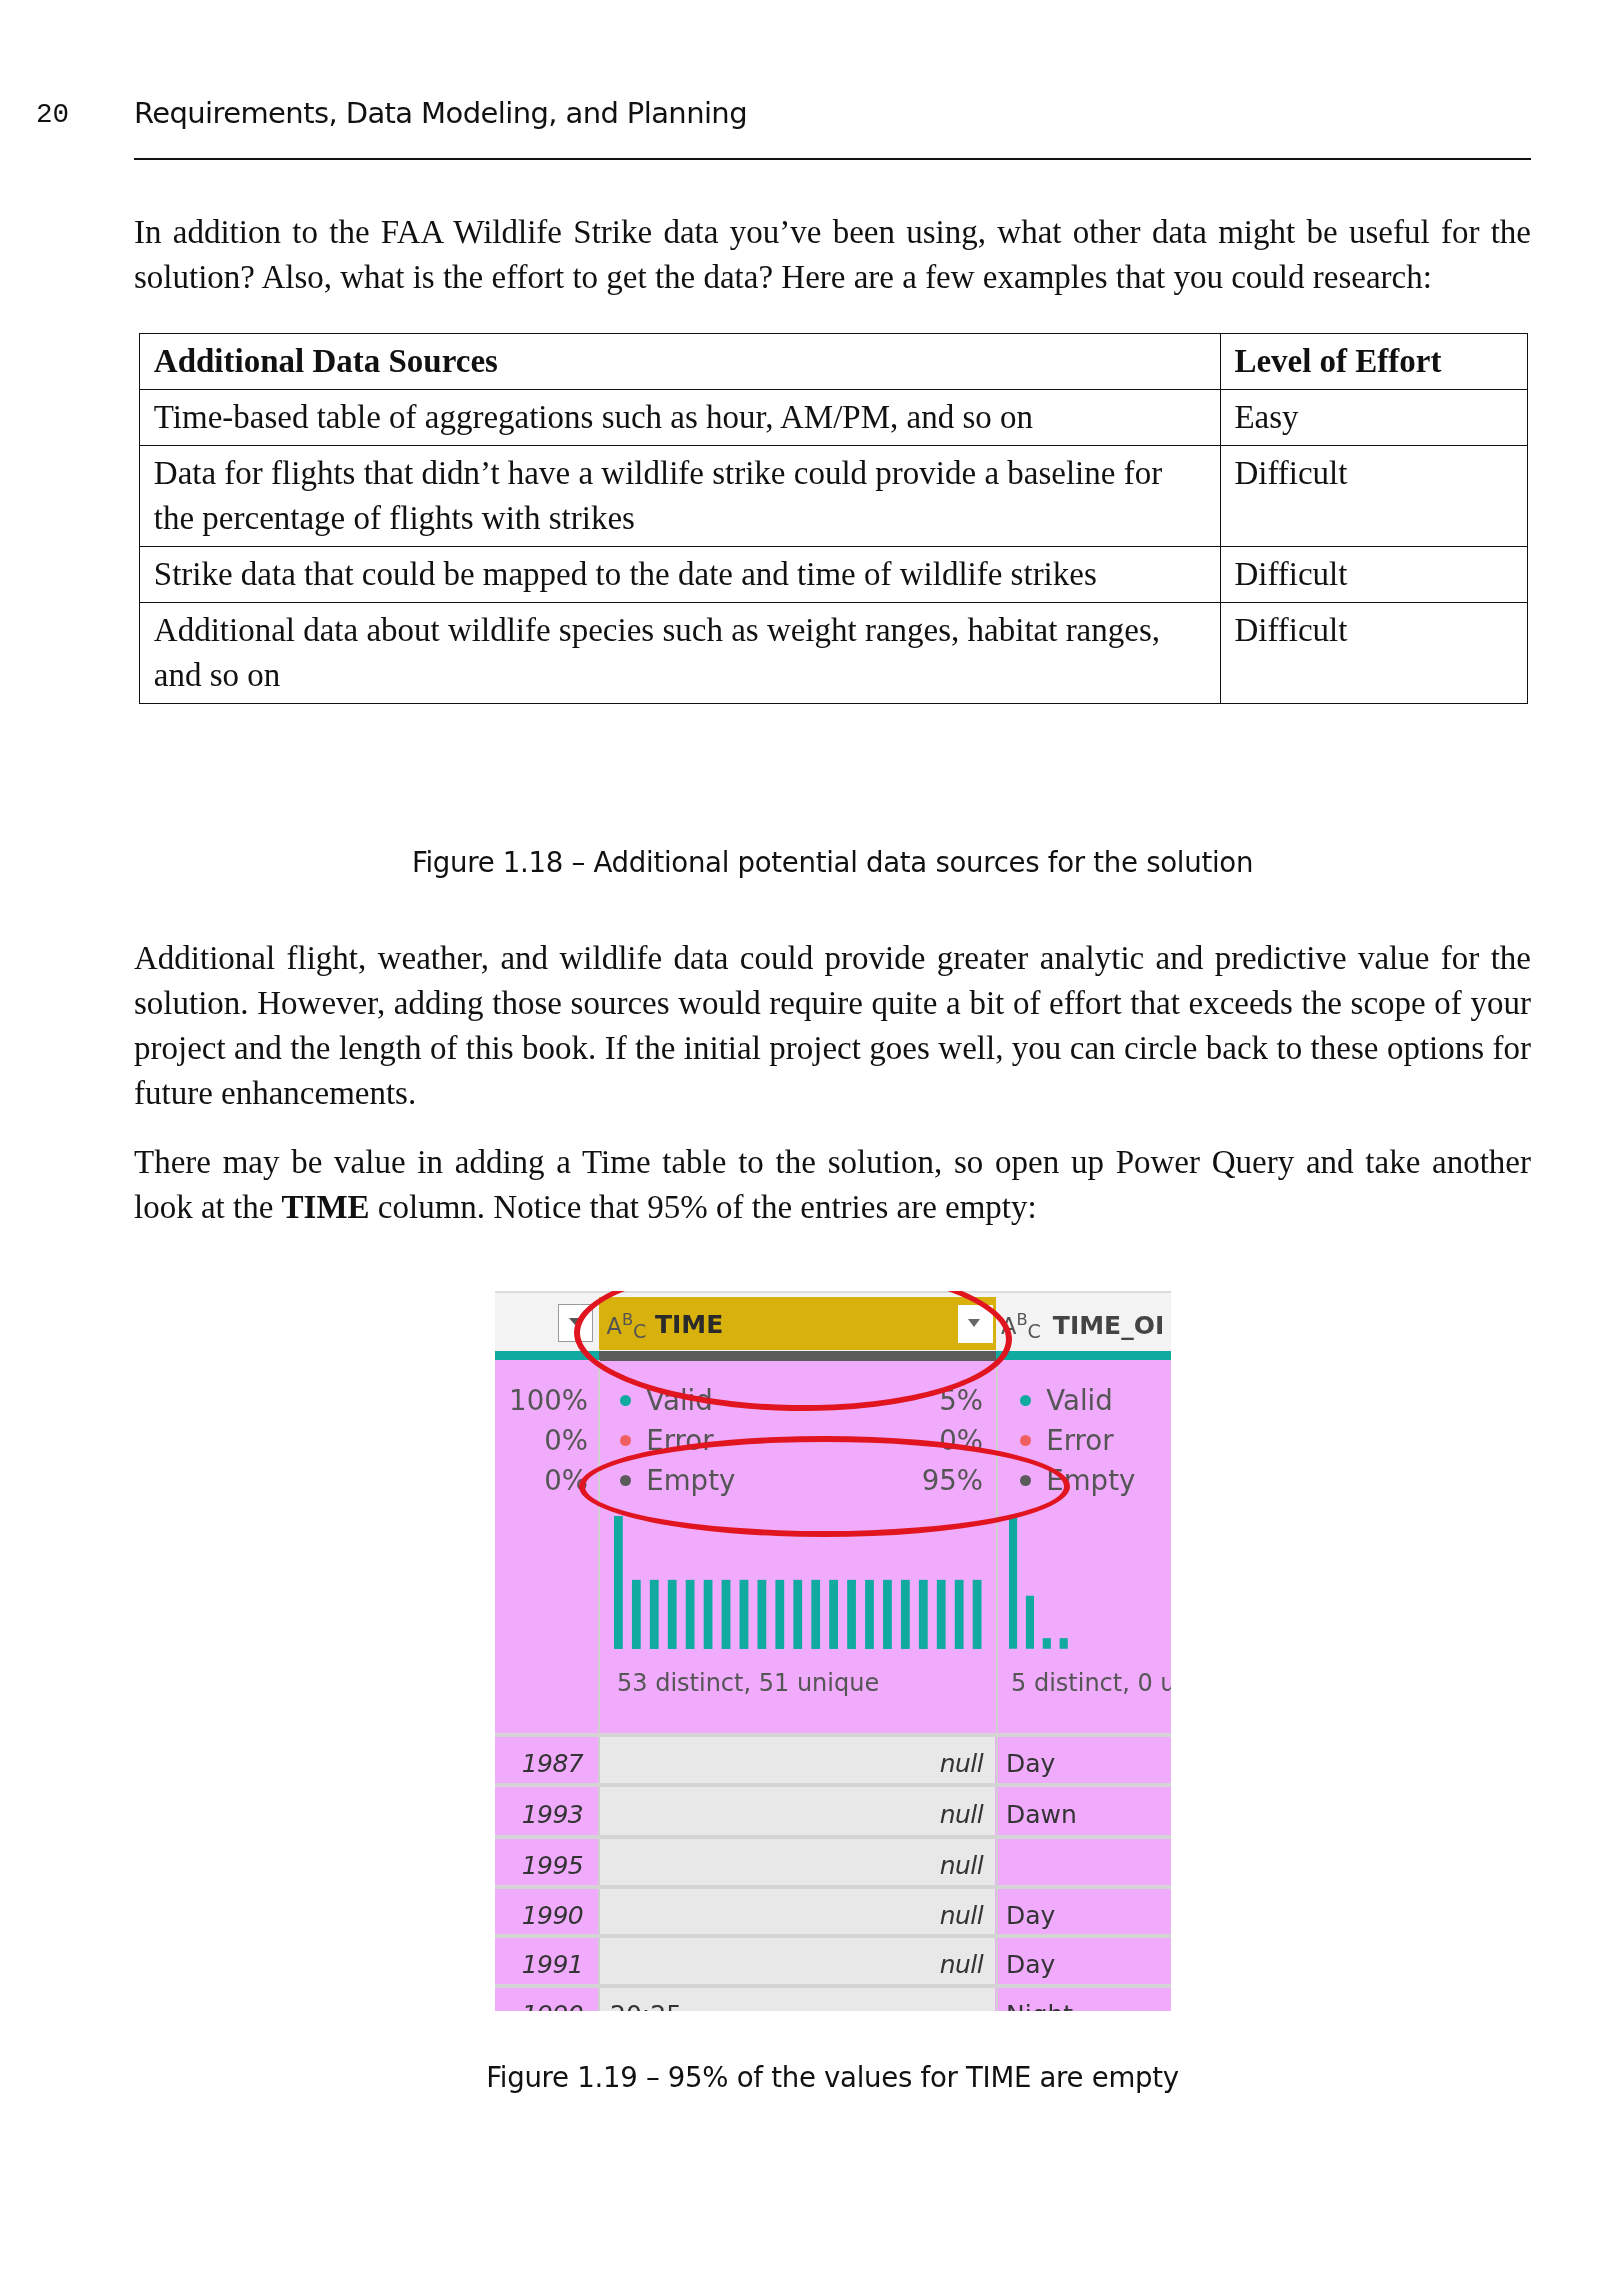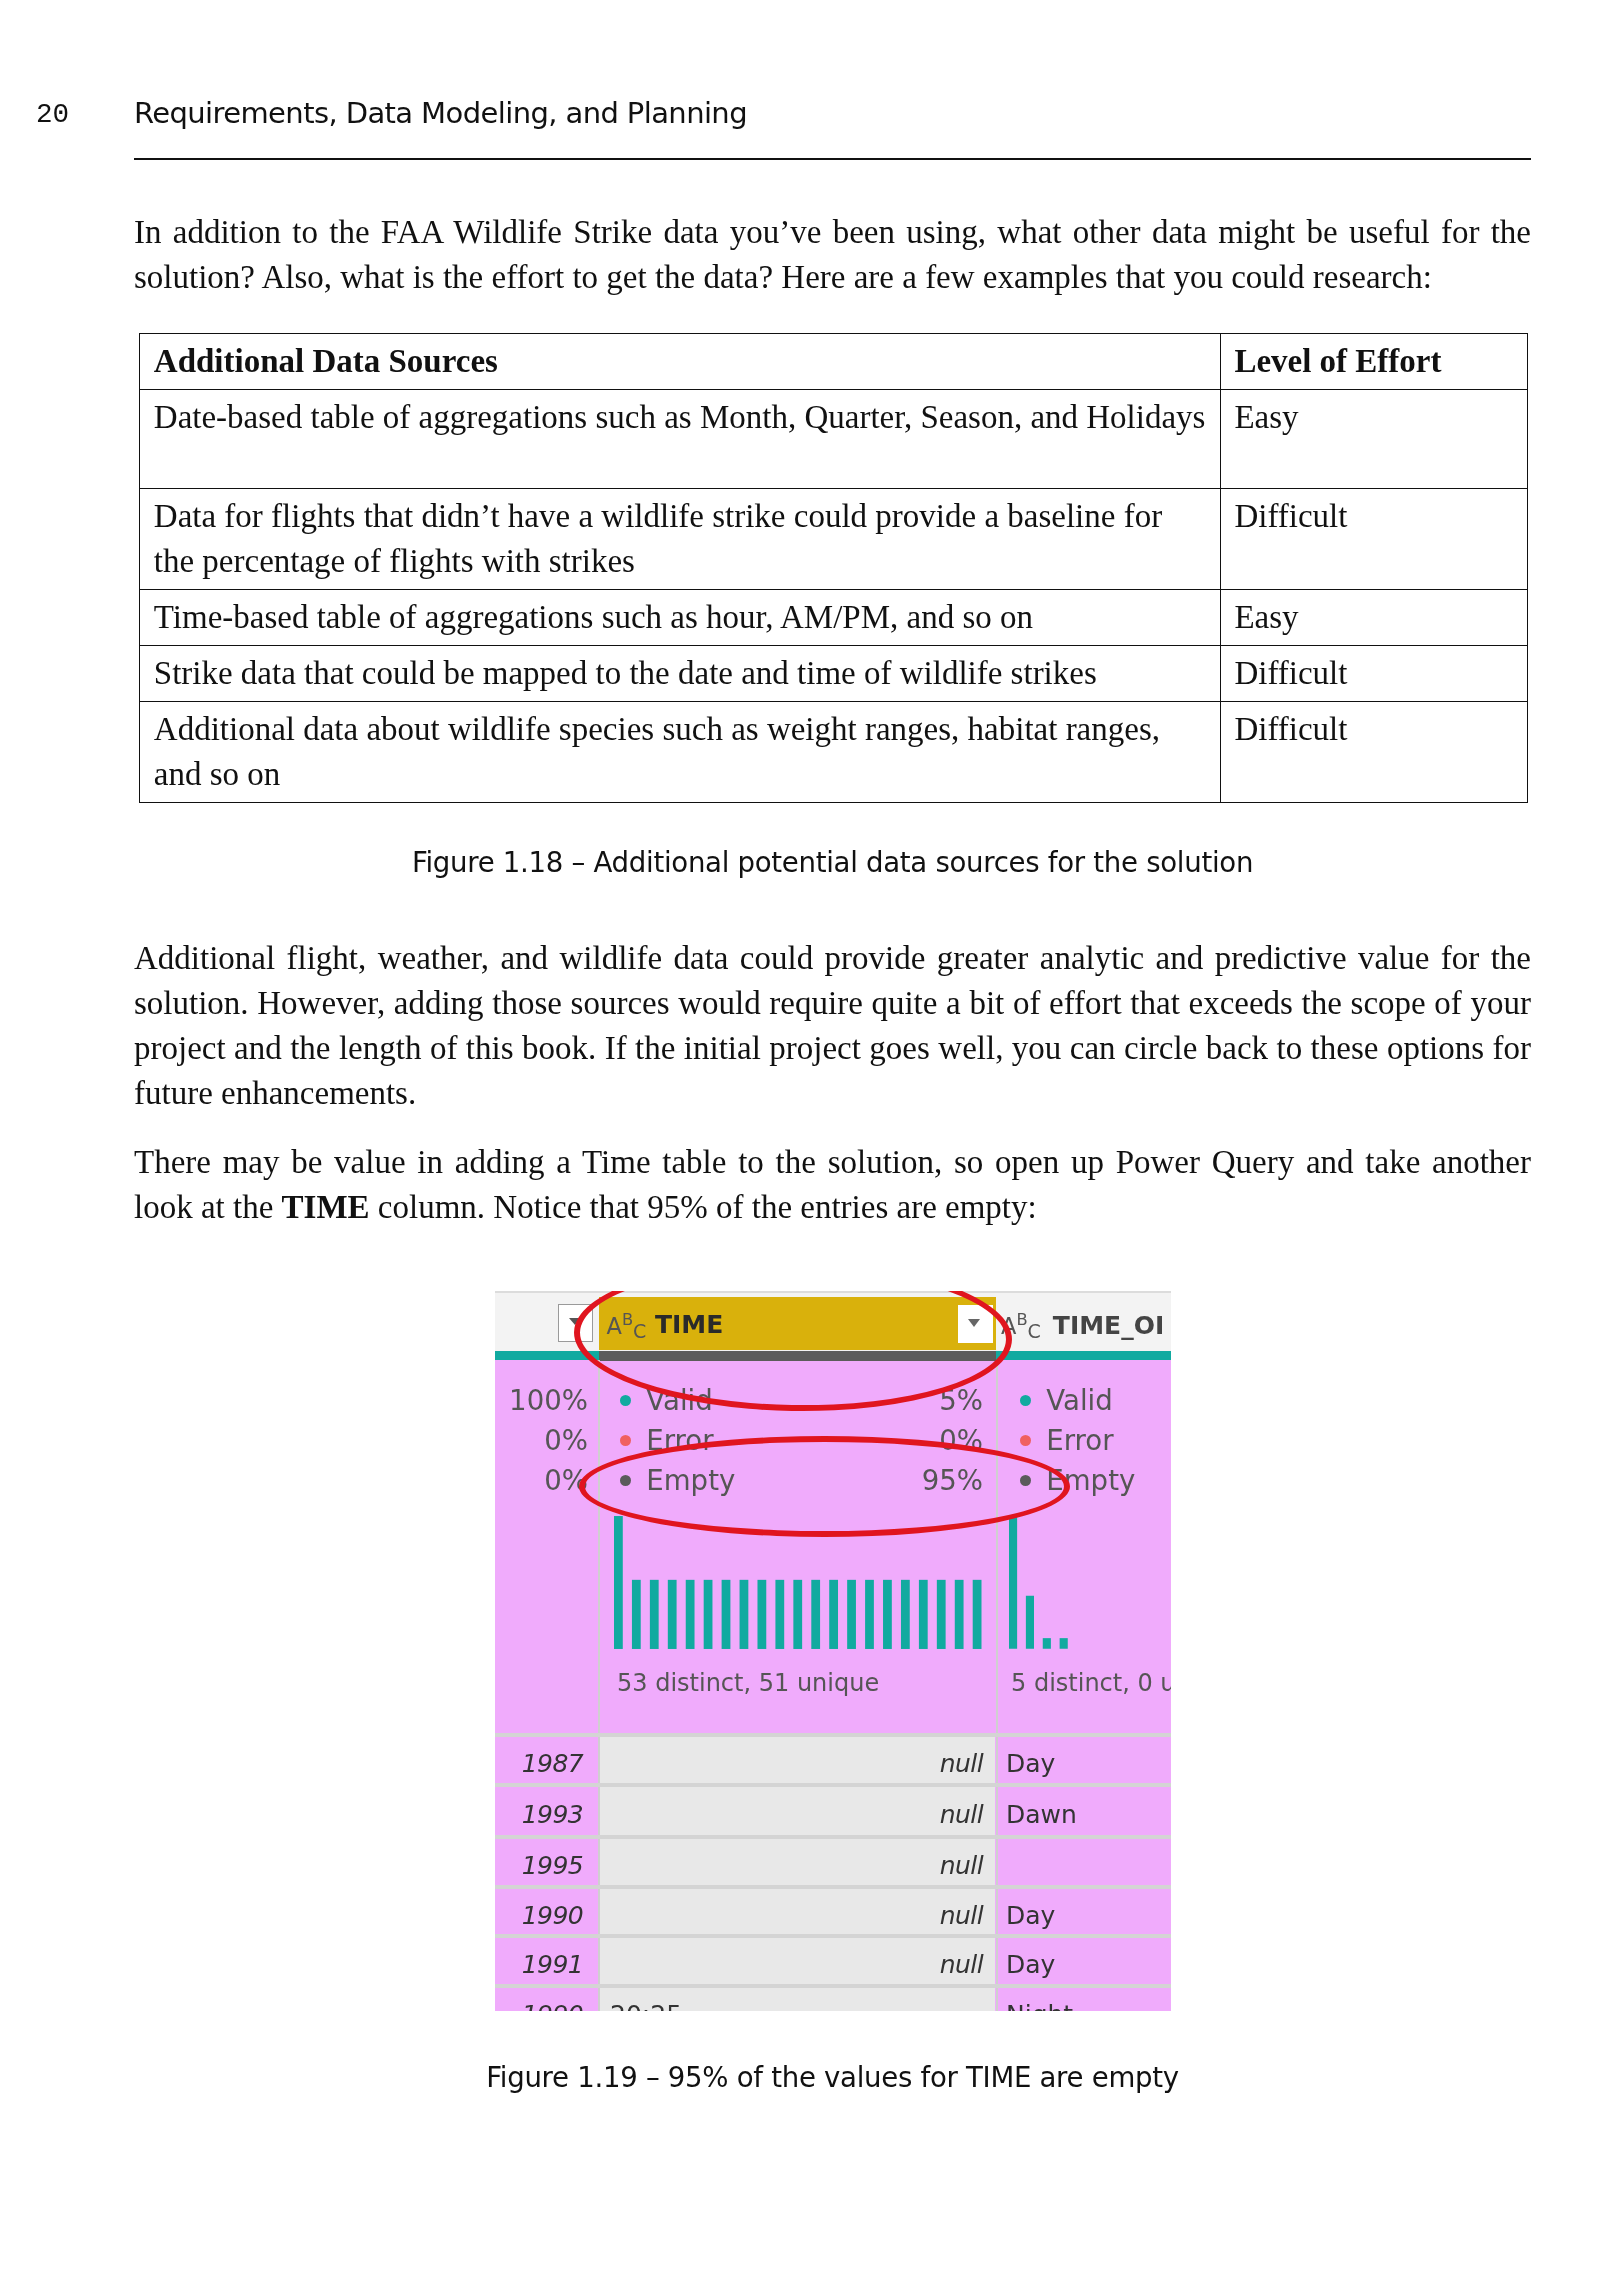--- a/index.html
+++ b/index.html
@@ -59,31 +59,27 @@
 <div class="abs body-text" style="left:134px; top:210px; width:1397px;">In addition to the FAA Wildlife Strike data you’ve been using, what other data might be useful for the solution? Also, what is the effort to get the data? Here are a few examples that you could research:</div>
 
 <table class="tbl">
   <thead>
     <tr>
       <th class="c1">Additional Data Sources</th>
       <th>Level of Effort</th>
     </tr>
   </thead>
   <tbody>
-    <tr class="tall">
-      <td class="c1">Date-based table of aggregations such as Month, Quarter, Season, and Holidays</td>
+    <tr>
+      <td class="c1">Time-based table of aggregations such as hour, AM/PM, and so on</td>
       <td>Easy</td>
     </tr>
     <tr>
       <td class="c1">Data for flights that didn’t have a wildlife strike could provide a baseline for the percentage of flights with strikes</td>
       <td>Difficult</td>
-    </tr>
-    <tr>
-      <td class="c1">Time-based table of aggregations such as hour, AM/PM, and so on</td>
-      <td>Easy</td>
     </tr>
     <tr>
       <td class="c1">Strike data that could be mapped to the date and time of wildlife strikes</td>
       <td>Difficult</td>
     </tr>
     <tr>
       <td class="c1">Additional data about wildlife species such as weight ranges, habitat ranges, and so on</td>
       <td>Difficult</td>
     </tr>
   </tbody>

